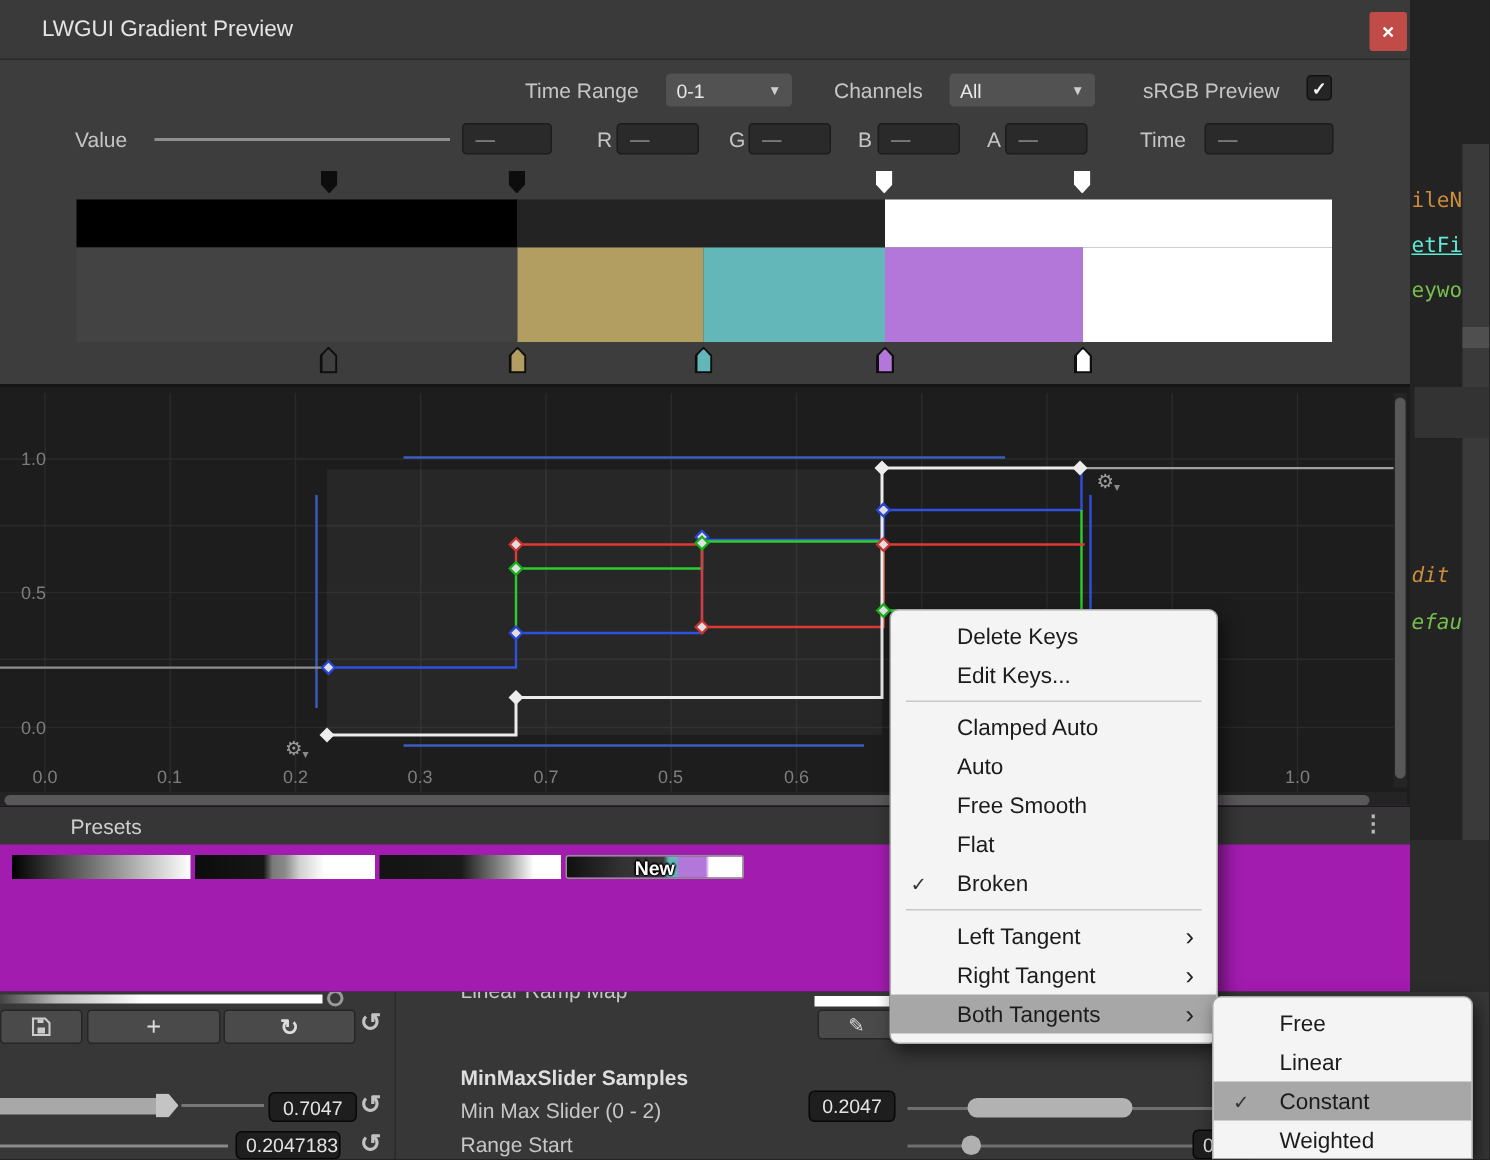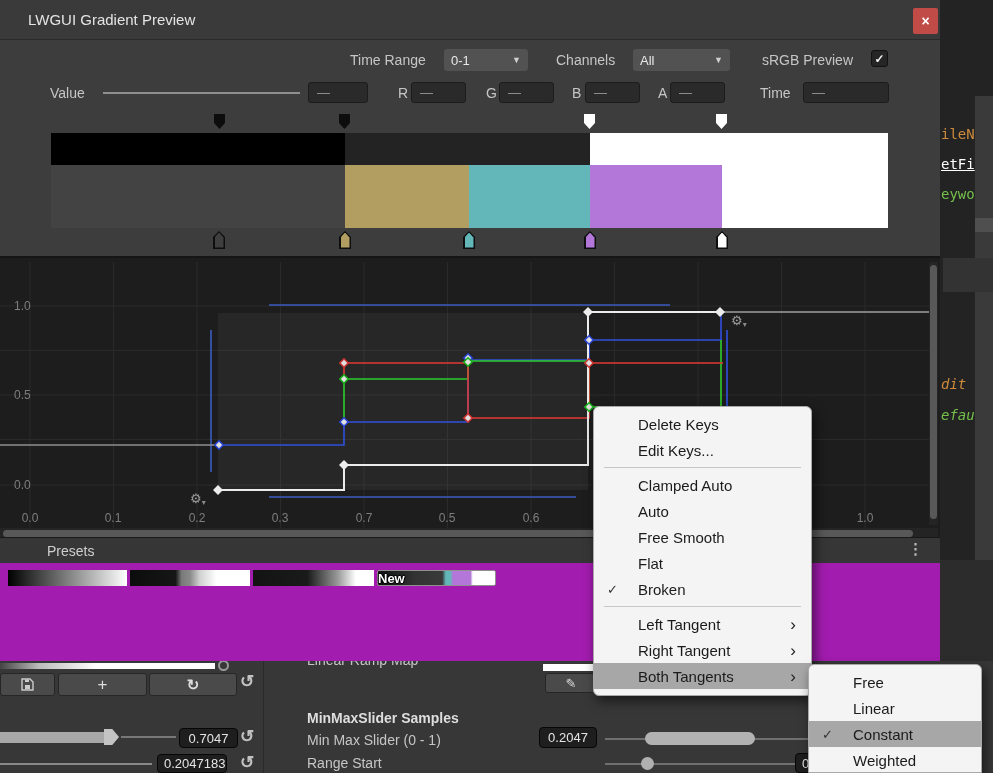--- a/index.html
+++ b/index.html
@@ -35,21 +35,21 @@
   
   .swatch{position:absolute;top:33px;height:16px;}
   
   .vbox{background:#1e1e1e;border:1px solid #070707;border-radius:4px;color:#e4e4e4;
         font-size:13px;display:flex;align-items:center;justify-content:center;overflow:hidden;white-space:nowrap;}
   .ubtn{background:#4a4a4a;border:1px solid #262626;border-radius:3px;color:#dcdcdc;
         display:flex;align-items:center;justify-content:center;font-size:15px;}
   .undo{color:#c2c2c2;font-size:17px;font-weight:bold;}
   .code{font-family:"DejaVu Sans Mono",monospace;font-size:14px;white-space:nowrap;}
   .code.it{font-style:italic;}
-  .c-orange{color:#cd8b3c;} .c-gray{color:#ffffff;text-decoration:underline;} .c-green{color:#74c04a;}
+  .c-orange{color:#cd8b3c;} .c-gray{color:#5eead4;text-decoration:underline;} .c-green{color:#74c04a;}
 </style>
 </head>
 <body>
 
 <div id="stage">
 
   <div class="a" style="left:940px;top:0;width:53px;height:661px;background:#232323;z-index:2;">
     <div class="a" style="left:35px;top:96px;width:18px;height:464px;background:#3a3a3a;"></div>
     <div class="a" style="left:35px;top:218px;width:18px;height:14px;background:#4f4f4f;"></div>
     <div class="a" style="left:3px;top:258px;width:50px;height:34px;background:#333333;"></div>
@@ -86,21 +86,21 @@
     <div class="a vbox" style="left:179px;top:88px;width:59px;height:20px;">0.7047</div>
     <div class="a undo" style="left:240px;top:86px;">↺</div>
 
     <div class="a" style="left:0;top:123px;width:152px;height:2px;background:#8a8a8a;"></div>
     <div class="a vbox" style="left:157px;top:114px;width:70px;height:19px;justify-content:flex-start;padding-left:6px;">0.2047183</div>
     <div class="a undo" style="left:240px;top:112px;">↺</div>
 
     <div class="a" style="left:263px;top:21px;width:1px;height:112px;background:#2a2a2a;"></div>
 
     <div class="a lbl" style="left:307px;top:70px;font-weight:bold;color:#dedede;">MinMaxSlider Samples</div>
-    <div class="a lbl" style="left:307px;top:92px;">Min Max Slider (0 - 1)</div>
+    <div class="a lbl" style="left:307px;top:92px;">Min Max Slider (0 - 2)</div>
     <div class="a lbl" style="left:307px;top:115px;">Range Start</div>
 
     <div class="a vbox" style="left:539px;top:87px;width:58px;height:21px;">0.2047</div>
     <div class="a" style="left:605px;top:98px;width:330px;height:2px;background:#6f6f6f;"></div>
     <div class="a" style="left:645px;top:92px;width:110px;height:13px;background:#b2b2b2;border-radius:7px;"></div>
     <div class="a" style="left:605px;top:123px;width:300px;height:2px;background:#6f6f6f;"></div>
     <div class="a" style="left:641px;top:117px;width:13px;height:13px;background:#b0b0b0;border-radius:50%;"></div>
     <div class="a vbox" style="left:795px;top:113px;width:42px;height:20px;justify-content:flex-start;padding-left:6px;">0.2047</div>
   </div>
 
@@ -255,21 +255,21 @@
     <div class="a" style="left:0;top:537px;width:940px;height:124px;background:#a21caf;">
       <div class="a" style="left:0;top:0;width:940px;height:26px;background:#363636;border-top:1px solid #191919;"></div>
       <div class="a lbl" style="left:47px;top:6px;color:#cfcfcf;">Presets</div>
       <div class="a" style="left:908px;top:3px;color:#b8b8b8;font-size:15px;font-weight:bold;">⋮</div>
 
       <div class="swatch" style="left:8px;width:119px;background:linear-gradient(90deg,#000 0%,#fff 100%);"></div>
       <div class="swatch" style="left:130px;width:120px;background:linear-gradient(90deg,#0c0c0c 0%,#161616 38%,#7a7a7a 43%,#8a8a8a 50%,#d0d0d0 58%,#fff 72%,#fff 100%);"></div>
       <div class="swatch" style="left:253px;width:121px;background:linear-gradient(90deg,#131313 0%,#1a1a1a 45%,#999 70%,#fff 85%,#fff 100%);"></div>
       <div class="swatch" style="left:377px;width:119px;border:1px solid #909090;border-radius:2px;
                   background:linear-gradient(90deg,#101010 0%,#333 32%,#3a3a3a 55%,#63b7b9 58%,#63b7b9 62%,#b277d8 64%,#b277d8 79%,#fff 81%,#fff 100%);
-                  display:flex;align-items:center;">
+                  display:flex;align-items:center;justify-content:center;">
         <span style="color:#fff;font-size:13px;font-weight:bold;
                      text-shadow:-1px 0 1px #000,1px 0 1px #000,0 -1px 1px #000,0 1px 1px #000;">New</span>
       </div>
     </div>
   </div>
 
   <div class="a menu" style="left:593px;top:406px;width:219px;z-index:10;">
     <div class="mi">
       <span>Delete Keys</span>
       </div>

